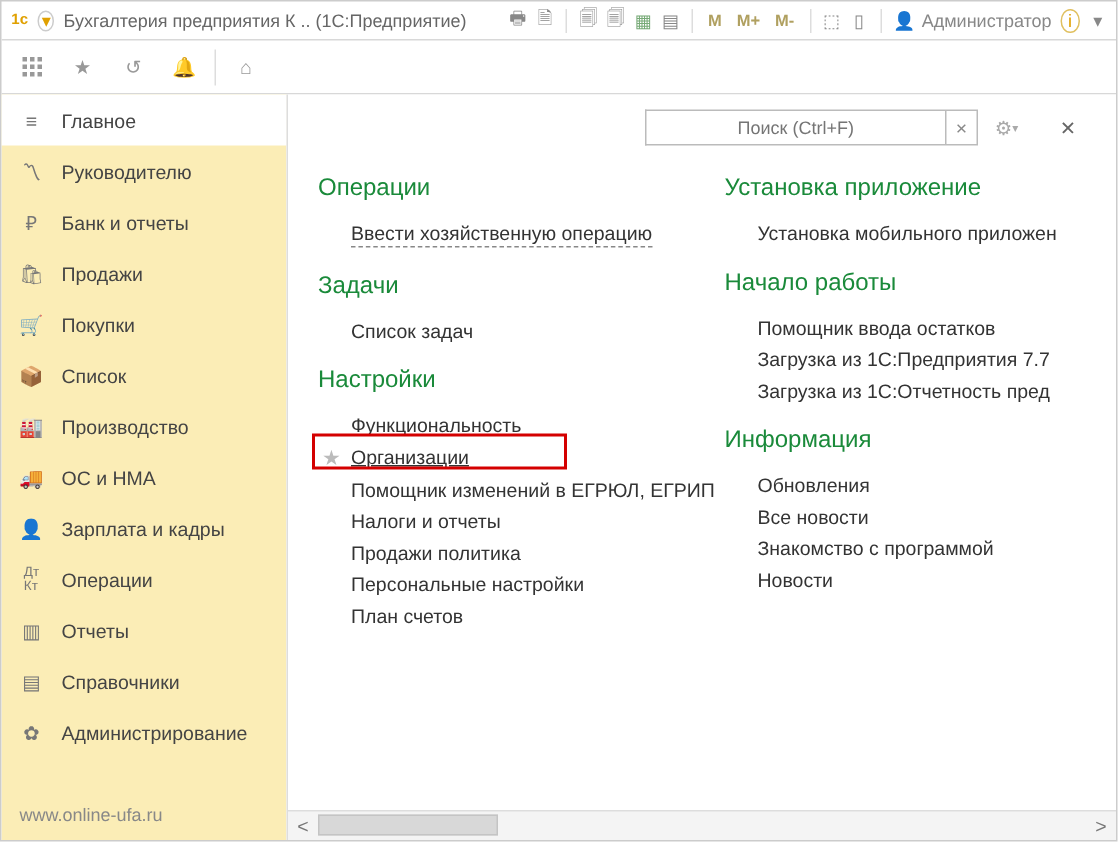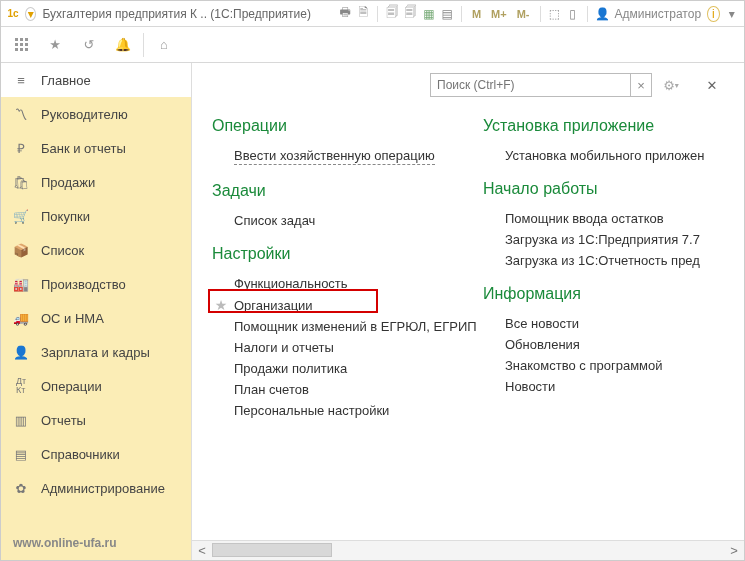--- a/index.html
+++ b/index.html
@@ -83,21 +83,21 @@
   }
   .side-icon {
     width:16px; height:16px; color:#777;
     display:flex; align-items:center; justify-content:center;
   }
   .side-footer {
     margin-top:auto;
     padding:8px 12px 10px;
     color:#888;
     font-size:12px;
-    font-weight:bold;
+    font-weight:normal;
   }
 
   .main {
     flex:1;
     position:relative;
     background:#fff;
     border-left:1px solid #ddd;
     overflow:hidden;
   }
   .panel {
@@ -114,20 +114,21 @@
     margin-bottom:6px;
   }
   .search-wrap { display:flex; align-items:center; }
   .search-input {
     height:24px; width:200px;
     border:1px solid #bbb;
     border-right:none;
     padding:0 6px;
     font-size:12px;
     color:#0369a1;
+    text-align:center;
   }
   .search-clear {
     height:24px; width:22px;
     border:1px solid #bbb;
     display:flex; align-items:center; justify-content:center;
     color:#888;
     background:#fff;
   }
   .gear-btn {
     width:26px; height:24px;
@@ -146,21 +147,20 @@
     gap:30px;
   }
   .col { flex:1; min-width:0; }
   .section-title {
     color:#1a8a3a;
     font-size:16px;
     margin:14px 0 10px 0;
   }
   .link-row {
     display:flex;
-    align-items:center;
     padding:3px 0 3px 22px;
     color:#333;
     white-space:nowrap;
   }
   .link-row.dash span { border-bottom:1px dashed #888; padding-bottom:1px; }
   .link-row.star { padding-left:2px; gap:6px; }
   .star-icon { color:#bbb; font-size:14px; width:14px; text-align:center; }
   .hl {
     position:relative;
   }
@@ -336,24 +336,24 @@
           <div class="link-row">
               <span>Помощник изменений в ЕГРЮЛ, ЕГРИП</span>
             </div>
           <div class="link-row">
               <span>Налоги и отчеты</span>
             </div>
           <div class="link-row">
               <span>Продажи политика</span>
             </div>
           <div class="link-row">
+              <span>Персональные настройки</span>
+            </div>
+          <div class="link-row">
               <span>План счетов</span>
-            </div>
-          <div class="link-row">
-              <span>Персональные настройки</span>
             </div>
         </div>
 
         <div class="col">
           <div class="section-title">Установка приложение</div>
           <div class="link-row">
               <span>Установка мобильного приложен</span>
             </div>
 
           <div class="section-title">Начало работы</div>
@@ -362,24 +362,24 @@
             </div>
           <div class="link-row">
               <span>Загрузка из 1С:Предприятия 7.7</span>
             </div>
           <div class="link-row">
               <span>Загрузка из 1С:Отчетность пред</span>
             </div>
 
           <div class="section-title">Информация</div>
           <div class="link-row">
+              <span>Обновления</span>
+            </div>
+          <div class="link-row">
               <span>Все новости</span>
-            </div>
-          <div class="link-row">
-              <span>Обновления</span>
             </div>
           <div class="link-row">
               <span>Знакомство с программой</span>
             </div>
           <div class="link-row">
               <span>Новости</span>
             </div>
         </div>
       </div>
     </div>

